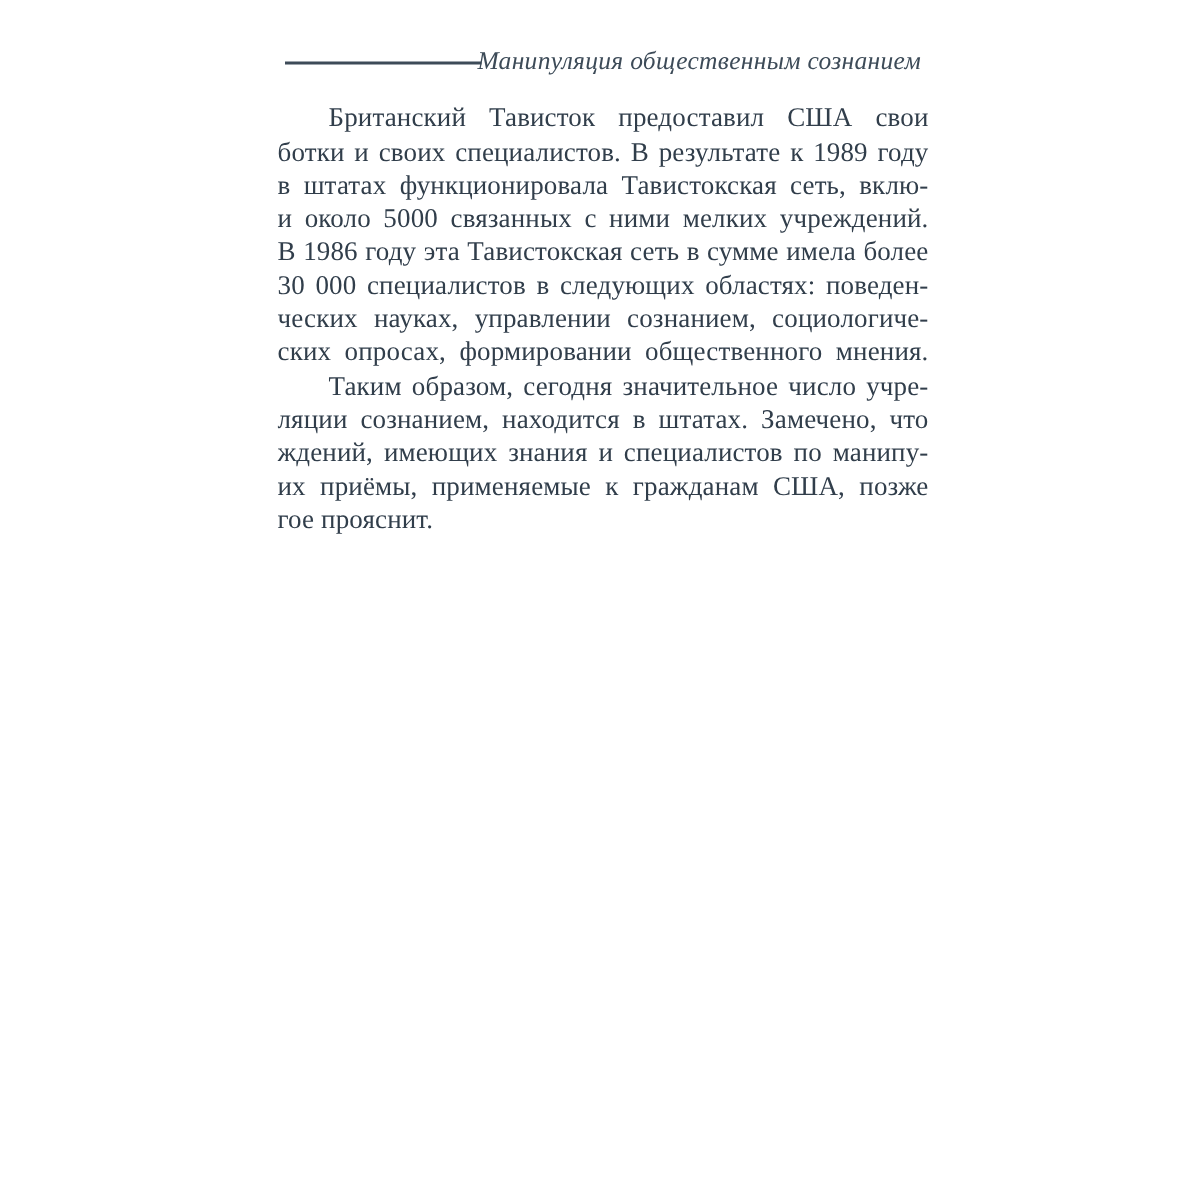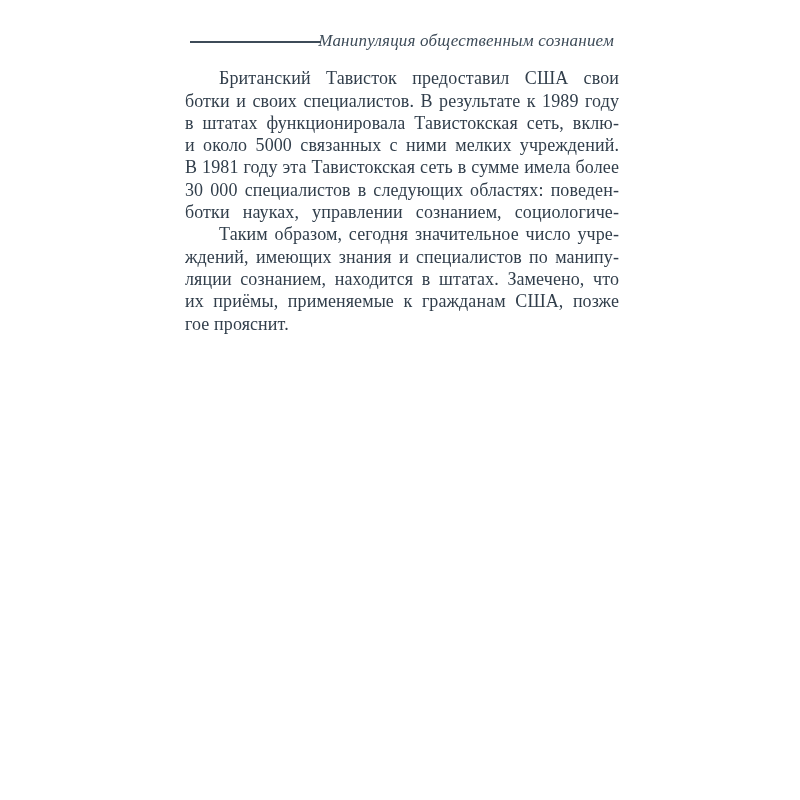--- a/index.html
+++ b/index.html
@@ -53,22 +53,23 @@
 <div class="page">
   <header class="running-header">
     <span class="rule"></span>
     <span class="running-title">Манипуляция общественным сознанием</span>
   </header>
   <main class="text-block" id="text-block">
       <div class="line indent">Британский Тависток предоставил США свои нара-</div>
       <div class="line">ботки и своих специалистов. В результате к 1989 году</div>
       <div class="line">в штатах функционировала Тавистокская сеть, вклю-</div>
       <div class="line">и около 5000 связанных с ними мелких учреждений.</div>
-      <div class="line">В 1981 году эта Тавистокская сеть в сумме имела более</div>
+      <div class="line">В 1986 году эта Тавистокская сеть в сумме имела более</div>
       <div class="line">30 000 специалистов в следующих областях: поведен-</div>
-      <div class="line">ботки науках, управлении сознанием, социологиче-</div>
+      <div class="line">ческих науках, управлении сознанием, социологиче-</div>
+      <div class="line">ских опросах, формировании общественного мнения.</div>
       <div class="line indent">Таким образом, сегодня значительное число учре-</div>
+      <div class="line">ляции сознанием, находится в штатах. Замечено, что</div>
       <div class="line">ждений, имеющих знания и специалистов по манипу-</div>
-      <div class="line">ляции сознанием, находится в штатах. Замечено, что</div>
       <div class="line">их приёмы, применяемые к гражданам США, позже</div>
       <div class="line final">гое прояснит.</div>
     </main>
 </div>
 
 </body></html>

